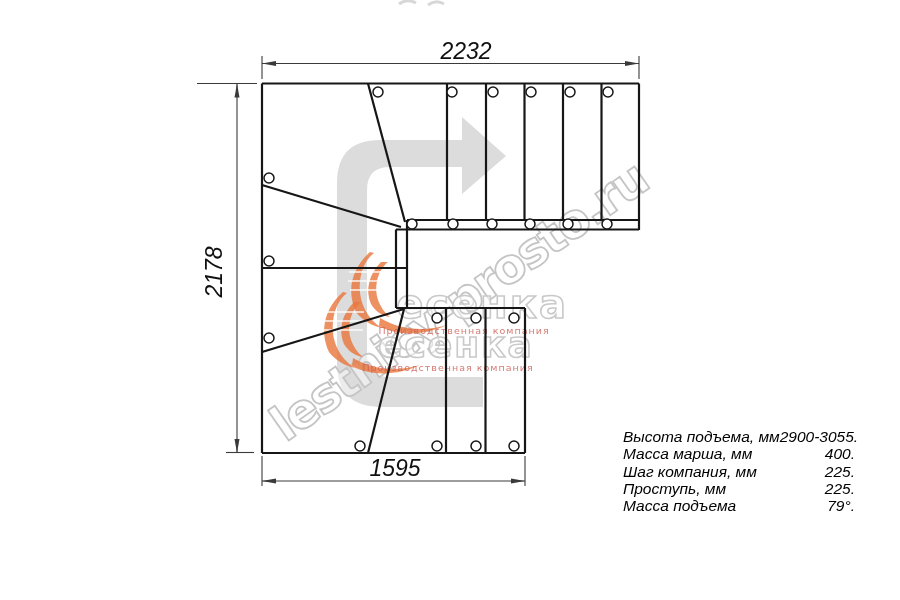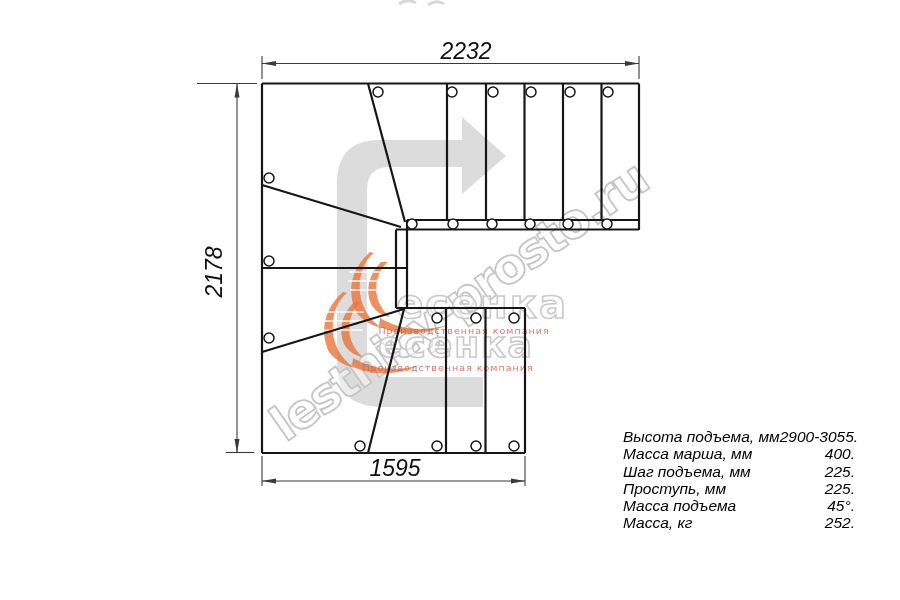--- a/index.html
+++ b/index.html
@@ -177,30 +177,26 @@
 <div class="spec-table">
   <div class="spec-row">
     <span class="lbl">Высота подъема, мм</span>
     <span class="val">2900-3055.</span>
   </div>
   <div class="spec-row">
     <span class="lbl">Масса марша, мм</span>
     <span class="val">400.</span>
   </div>
   <div class="spec-row">
-    <span class="lbl">Шаг подъема, мм</span>
+    <span class="lbl">Шаг компания, мм</span>
     <span class="val">225.</span>
   </div>
   <div class="spec-row">
     <span class="lbl">Проступь, мм</span>
     <span class="val">225.</span>
   </div>
   <div class="spec-row">
     <span class="lbl">Масса подъема</span>
-    <span class="val">45°.</span>
-  </div>
-  <div class="spec-row">
-    <span class="lbl">Масса, кг</span>
-    <span class="val">252.</span>
+    <span class="val">79°.</span>
   </div>
 </div>
 
 </div>
 
 </body></html>

